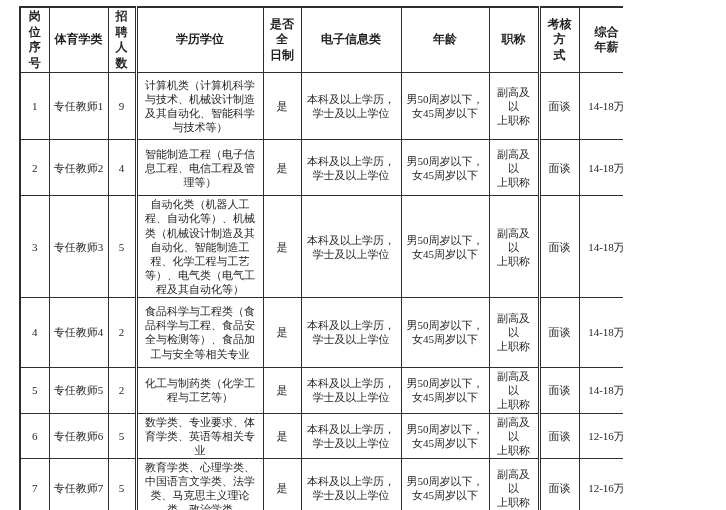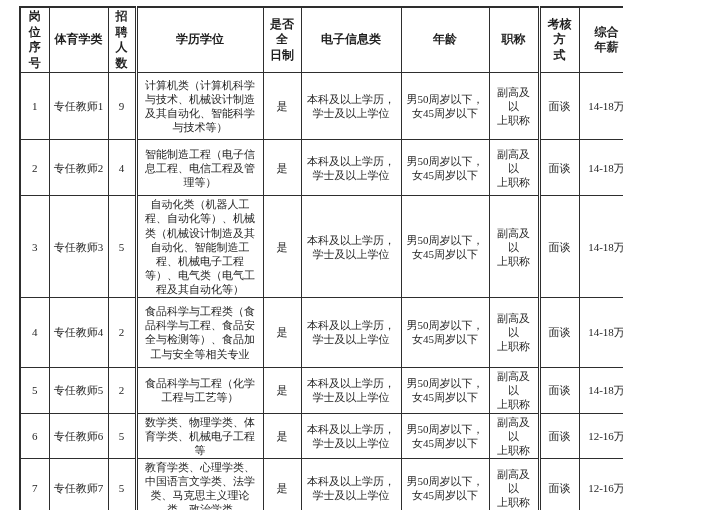--- a/index.html
+++ b/index.html
@@ -122,21 +122,21 @@
         <td>副高及以
 上职称</td>
         <td class="dbl">面谈</td>
         <td>14-18万</td>
         <td></td>
       </tr>
       <tr class="r3">
         <td>3</td>
         <td>专任教师3</td>
         <td>5</td>
-        <td class="dbl">自动化类（机器人工程、自动化等）、机械类（机械设计制造及其自动化、智能制造工程、机械电子工程等）、电气类（电气工程及其自动化等）</td>
+        <td class="dbl">自动化类（机器人工程、自动化等）、机械类（机械设计制造及其自动化、智能制造工程、化学工程与工艺等）、电气类（电气工程及其自动化等）</td>
         <td>是</td>
         <td>本科及以上学历，
 学士及以上学位</td>
         <td>男50周岁以下，
 女45周岁以下</td>
         <td>副高及以
 上职称</td>
         <td class="dbl">面谈</td>
         <td>14-18万</td>
         <td></td>
@@ -154,37 +154,37 @@
         <td>副高及以
 上职称</td>
         <td class="dbl">面谈</td>
         <td>14-18万</td>
         <td></td>
       </tr>
       <tr class="r5">
         <td>5</td>
         <td>专任教师5</td>
         <td>2</td>
-        <td class="dbl">食品科学与工程（化学工程与工艺等）</td>
+        <td class="dbl">化工与制药类（化学工程与工艺等）</td>
         <td>是</td>
         <td>本科及以上学历，
 学士及以上学位</td>
         <td>男50周岁以下，
 女45周岁以下</td>
         <td>副高及以
 上职称</td>
         <td class="dbl">面谈</td>
         <td>14-18万</td>
         <td></td>
       </tr>
       <tr class="r6">
         <td>6</td>
         <td>专任教师6</td>
         <td>5</td>
-        <td class="dbl">数学类、物理学类、体育学类、机械电子工程等</td>
+        <td class="dbl">数学类、专业要求、体育学类、英语等相关专业</td>
         <td>是</td>
         <td>本科及以上学历，
 学士及以上学位</td>
         <td>男50周岁以下，
 女45周岁以下</td>
         <td>副高及以
 上职称</td>
         <td class="dbl">面谈</td>
         <td>12-16万</td>
         <td></td>

